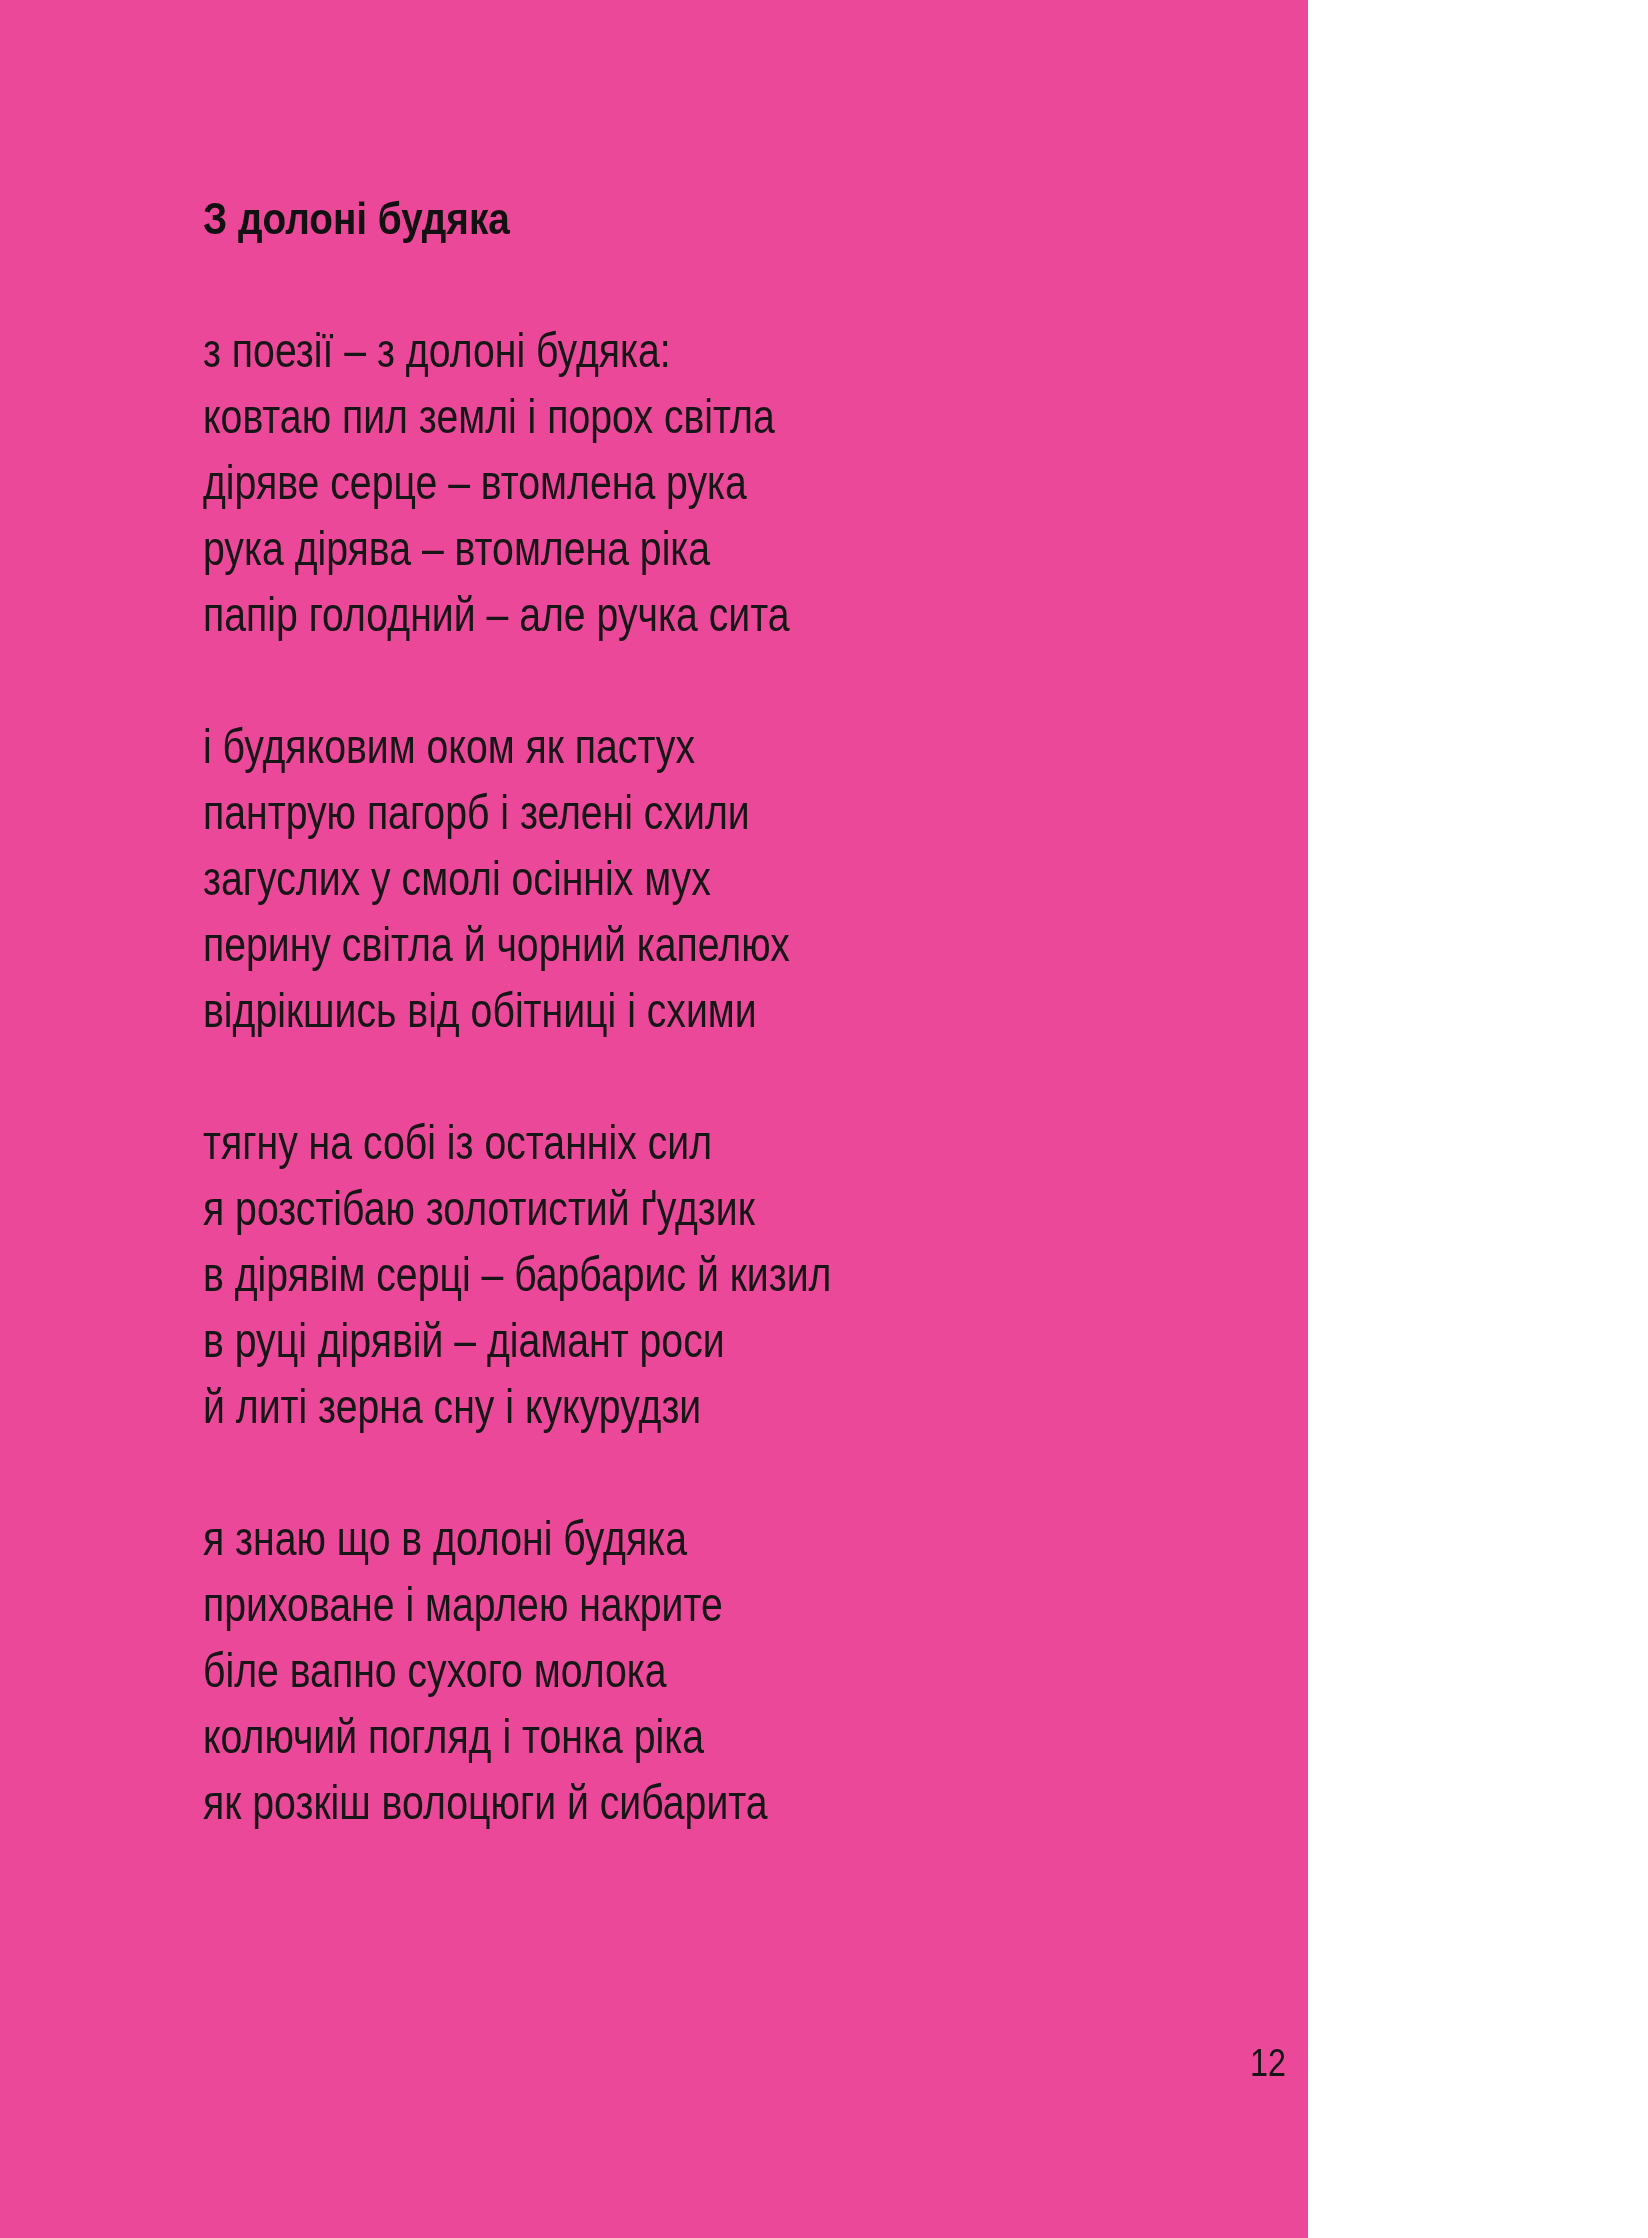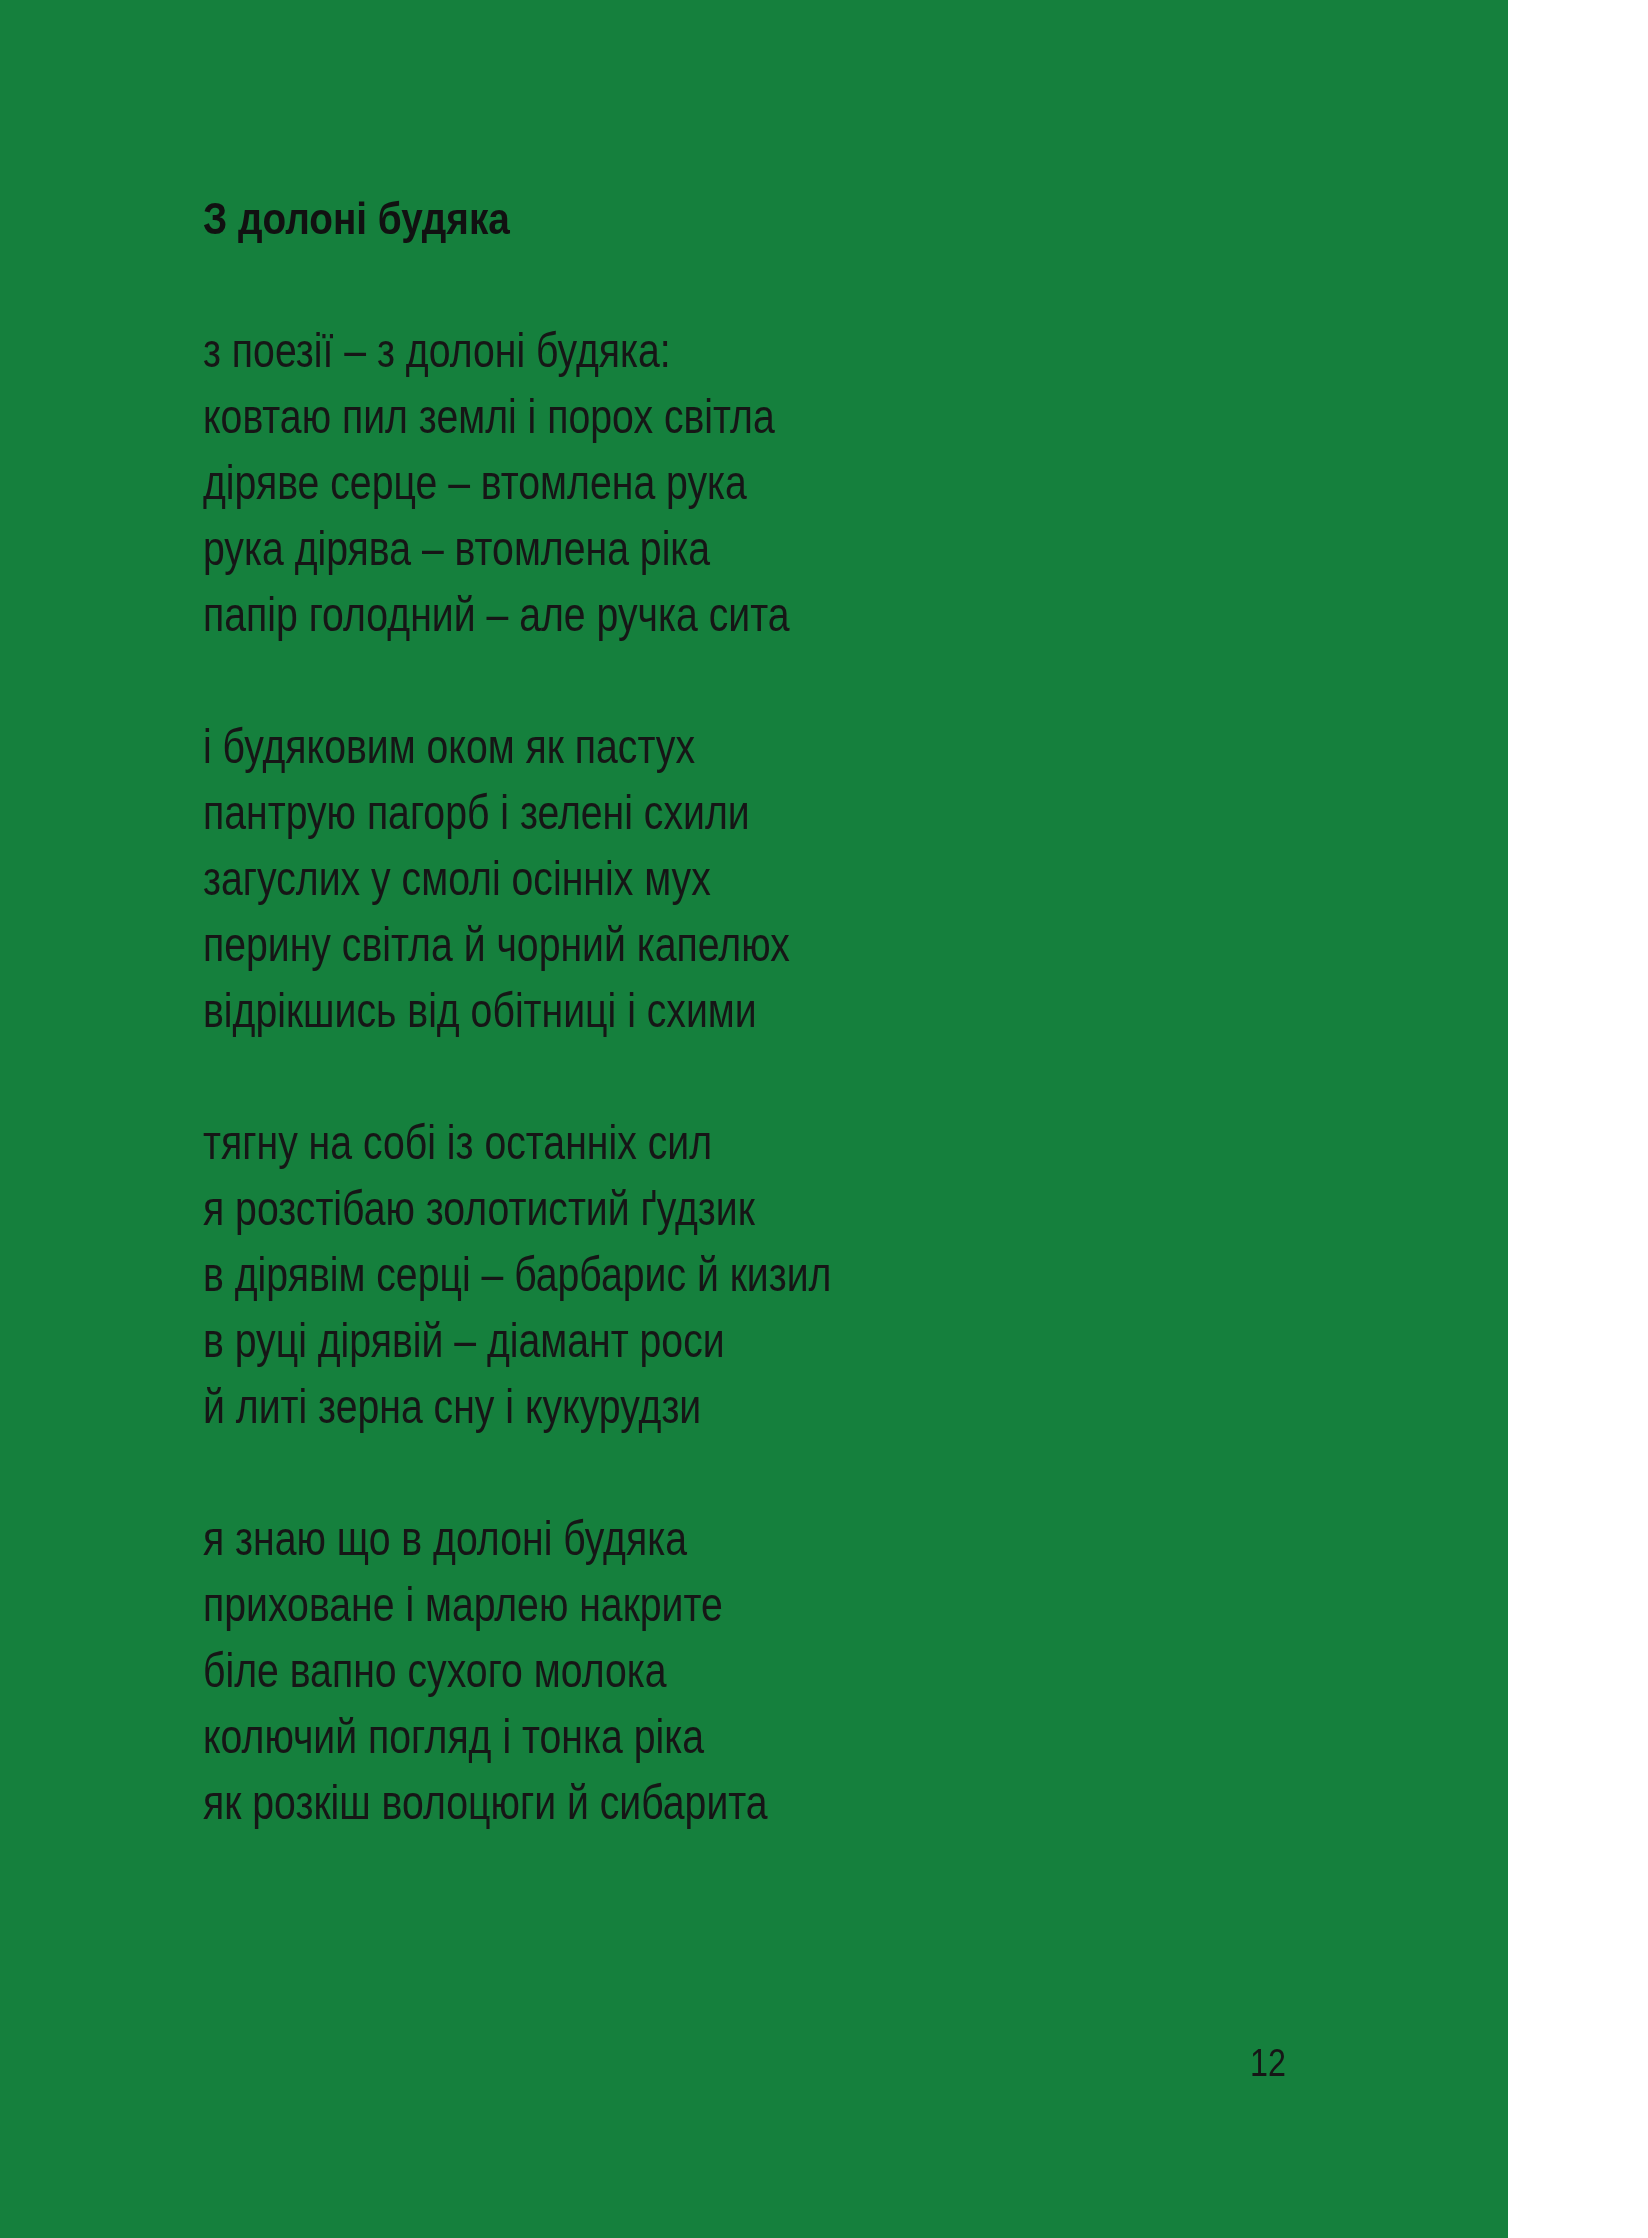--- a/index.html
+++ b/index.html
@@ -11,23 +11,23 @@
     width: 1649px;
     height: 2239px;
     position: relative;
     overflow: hidden;
     color: #141414;
     font-family: "Liberation Sans", "DejaVu Sans", sans-serif;
   }
   .page {
     position: absolute;
     left: 0; top: 0;
-    width: 1508px;
+    width: 1308px;
     height: 2239px;
-    background: #15803d;
+    background: #ec4899;
   }
   .title {
     position: absolute;
     left: 203px;
     top: 191px;
     font-size: 45px;
     font-weight: bold;
     line-height: 55px;
     white-space: nowrap;
     transform: scaleX(0.86);

